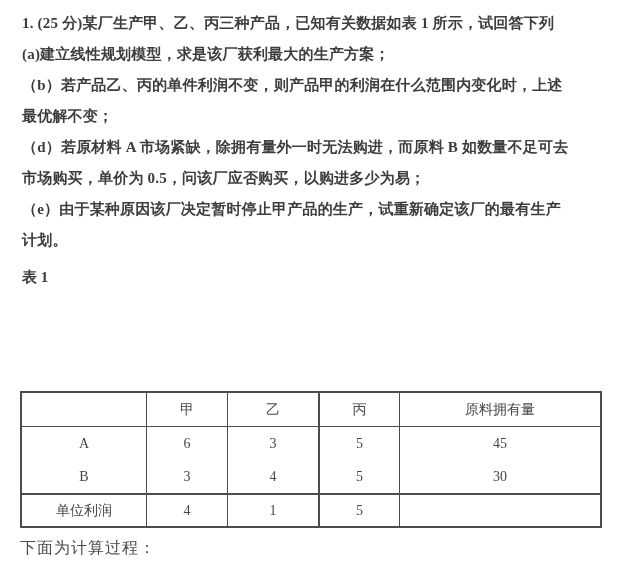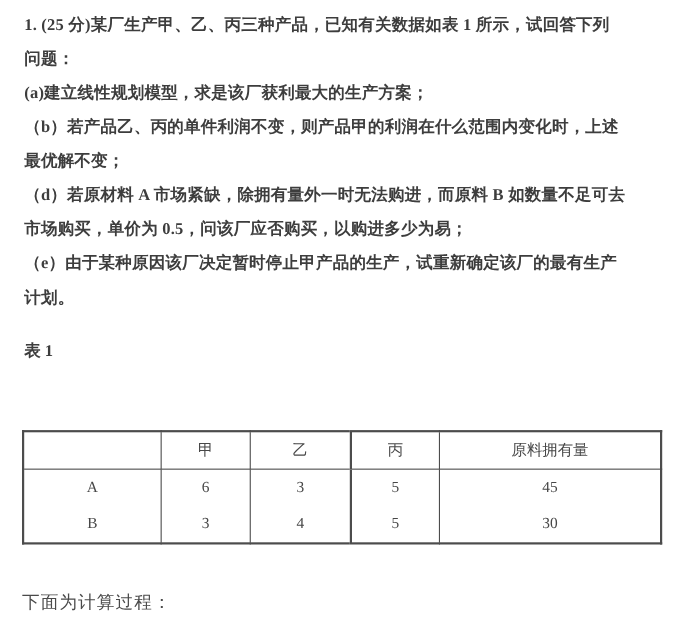--- a/index.html
+++ b/index.html
@@ -24,21 +24,21 @@
     font-size: 15px;
     filter: blur(0.35px);
     font-weight: bold;
   }
   .p-line {
     line-height: 31px;
     white-space: nowrap;
     letter-spacing: 0.2px;
   }
   .table-caption {
-    margin-top: 18px;
+    margin-top: 6px;
     line-height: 30px;
     font-size: 15px;
   }
   
   .data-table-wrap {
     position: absolute;
     left: 20px;
     top: 391px;
     filter: blur(0.3px);
   }
@@ -80,21 +80,20 @@
     font-size: 16px;
     color: #4a4a4a;
     letter-spacing: 1px;
   }
 </style>
 </head>
 <body>
 
 <div class="problem-block">
   <div class="p-line">1. (25 分)某厂生产甲、乙、丙三种产品，已知有关数据如表 1 所示，试回答下列</div>
-  <div class="p-line">问题：</div>
   <div class="p-line">(a)建立线性规划模型，求是该厂获利最大的生产方案；</div>
   <div class="p-line">（b）若产品乙、丙的单件利润不变，则产品甲的利润在什么范围内变化时，上述</div>
   <div class="p-line">最优解不变；</div>
   <div class="p-line">（d）若原材料 A 市场紧缺，除拥有量外一时无法购进，而原料 B 如数量不足可去</div>
   <div class="p-line">市场购买，单价为 0.5，问该厂应否购买，以购进多少为易；</div>
   <div class="p-line">（e）由于某种原因该厂决定暂时停止甲产品的生产，试重新确定该厂的最有生产</div>
   <div class="p-line">计划。</div>
   <div class="table-caption">表 1</div>
 </div>
 
@@ -123,17 +122,24 @@
       </td>
       <td class="thick-left">
         <span class="stacked-line">5</span>
         <span class="stacked-line">5</span>
       </td>
       <td>
         <span class="stacked-line">45</span>
         <span class="stacked-line">30</span>
       </td>
     </tr>
+    <tr class="profit-row">
+      <td>单位利润</td>
+      <td>4</td>
+      <td>1</td>
+      <td class="thick-left">5</td>
+      <td></td>
+    </tr>
   </tbody>
     </table>
 </div>
 
 <div class="footer-line">下面为计算过程：</div>
 
 </body></html>

